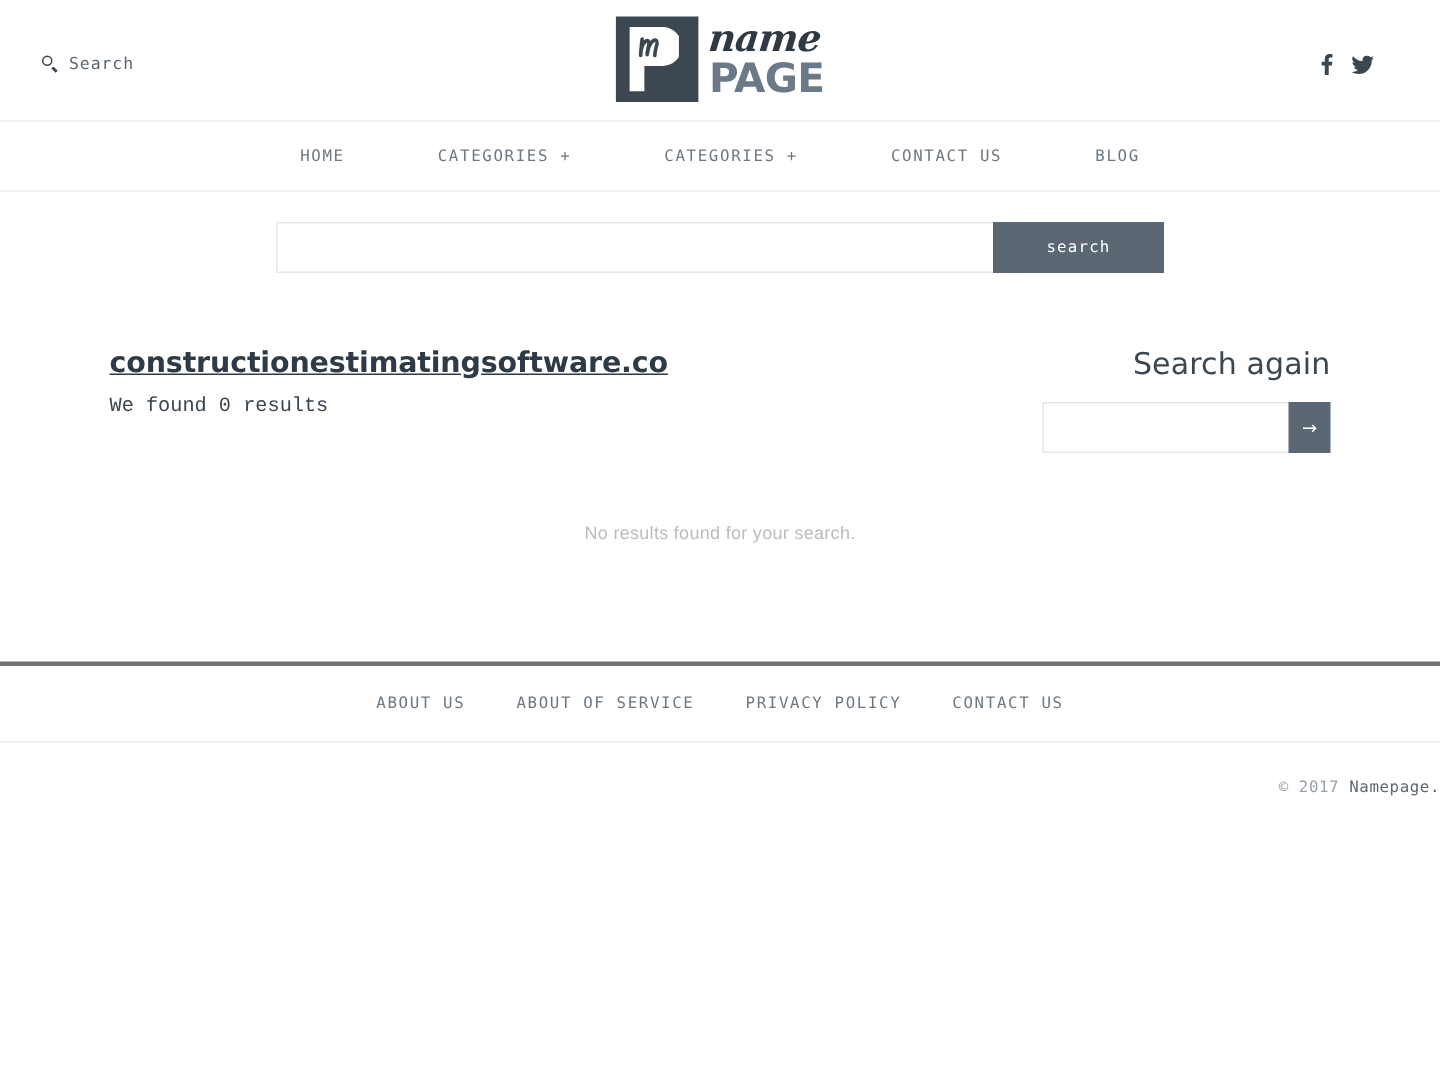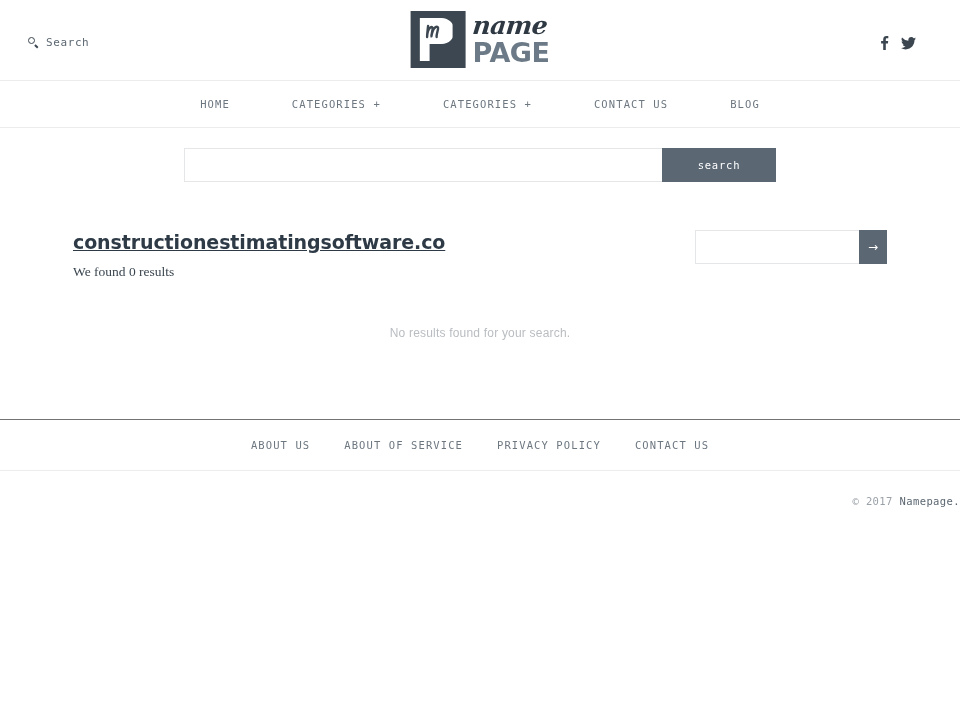--- a/index.html
+++ b/index.html
@@ -206,21 +206,21 @@
     font-family: "DejaVu Sans", sans-serif;
     font-size: 19px;
     font-weight: 700;
     color: #2e3b47;
     line-height: 1.25;
     letter-spacing: -0.1px;
     margin-top: 1px;
     text-decoration: underline;
   }
   .searched-count {
-    font-family: Liberation Serif, serif;
+    font-family: Liberation Mono, monospace;
     font-size: 13.5px;
     color: #3b4650;
     margin-top: 9px;
   }
 
   .again-block {
     width: 192px;
     text-align: right;
     padding-top: 4px;
   }
@@ -267,21 +267,21 @@
     font-size: 12px;
     color: #b9bdc1;
     letter-spacing: 0.2px;
     margin-top: 46px;
   }
 
   
   .footer-nav {
     margin-top: 79px;
     height: 50px;
-    border-top: 1px solid #737373;
+    border-top: 3px solid #737373;
     border-bottom: 1px solid #ececec;
     display: flex;
     align-items: center;
     justify-content: center;
   }
   .footer-nav a {
     font-family: "DejaVu Sans Mono", monospace;
     font-size: 10.5px;
     letter-spacing: 1.1px;
     color: #6d7780;
@@ -354,20 +354,21 @@
 </div>
 
 <div class="main">
   <div class="main-inner">
     <div class="searched-block">
       <div class="searched-term">constructionestimatingsoftware.co</div>
       <div class="searched-count">We found 0 results</div>
     </div>
 
     <div class="again-block">
+      <div class="again-title">Search again</div>
       <form class="again-form">
         <input type="text" placeholder="" style="">
         <button type="submit">→</button>
       </form>
     </div>
   </div>
 </div>
 
 <div class="noresults">No results found for your search.</div>
 

